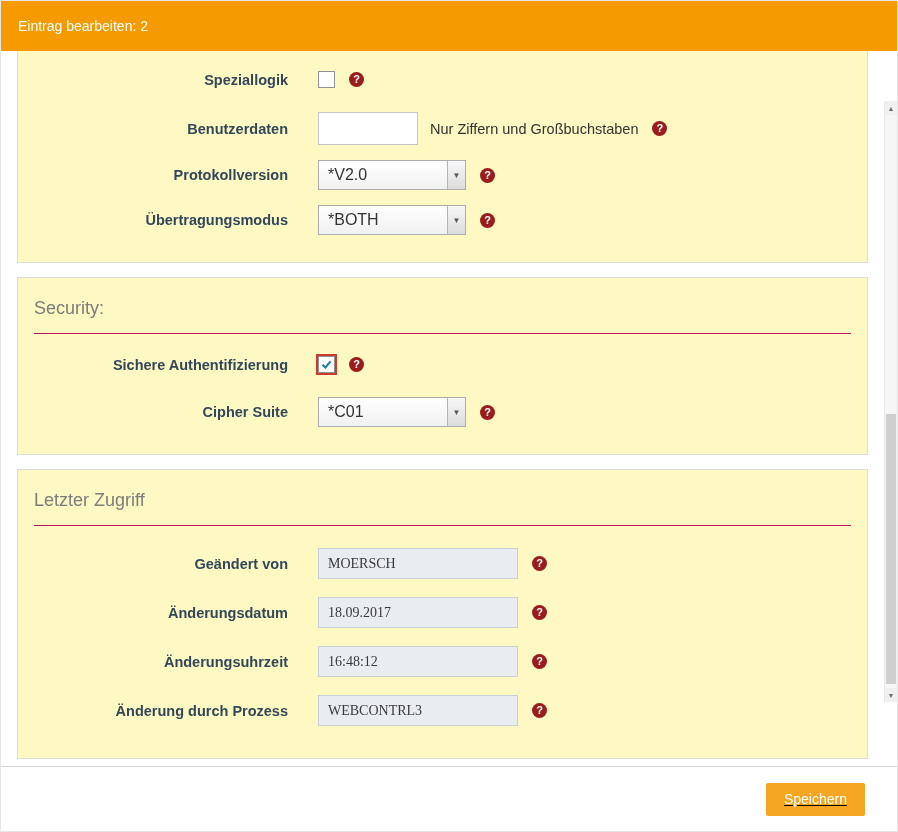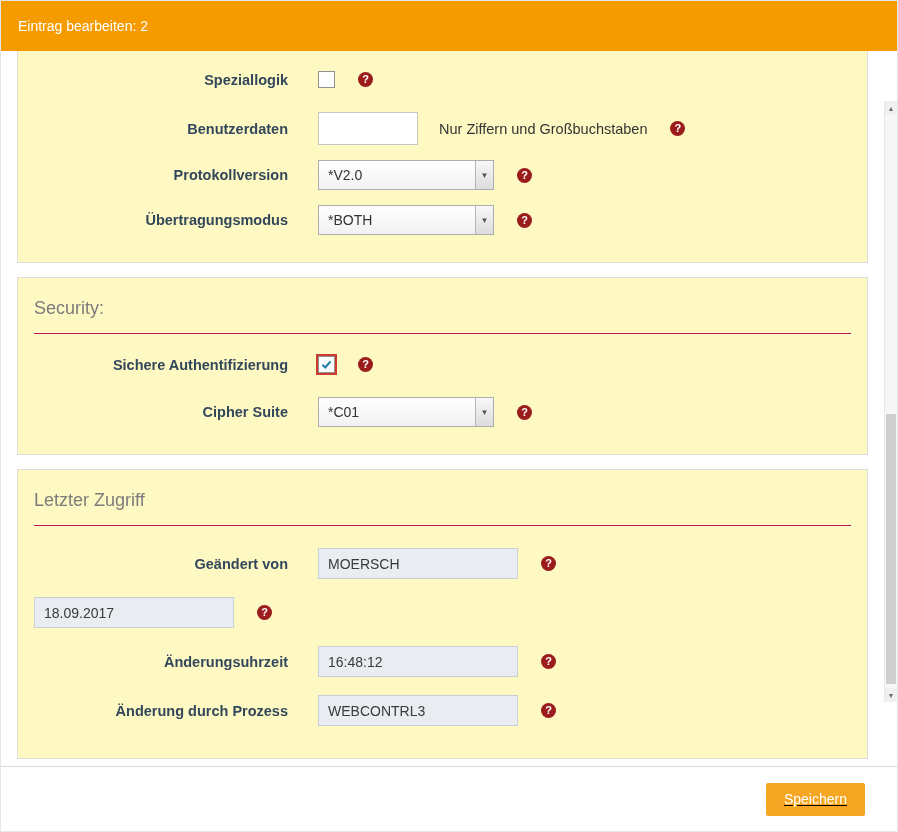--- a/index.html
+++ b/index.html
@@ -56,21 +56,21 @@
   .row { display:flex; align-items:center; margin-bottom:15px; }
   .row-tall { margin-bottom:24px; }
   .row-label {
     width:254px; min-width:254px;
     margin-right:30px;
     text-align:right;
     font-weight:bold;
     font-size:14.5px;
     color:#33475B;
   }
-  .row-controls { display:flex; align-items:center;gap:9px; }
+  .row-controls { display:flex; align-items:center; }
 
   
   .checkbox {
     width:17px; height:17px;
     border:1px solid #919191;
     background:#fff;
     display:inline-flex; align-items:center; justify-content:center;
     cursor:pointer;
   }
   .checkbox.checked {
@@ -83,45 +83,45 @@
     width:100px; height:33px;
     border:1px solid #c6c6c6;
     padding:0 8px;
     font-size:14px; color:#333;
     font-family:inherit;
   }
 
   .hint { font-size:14.5px; color:#333; margin-left:12px; white-space:nowrap; }
 
   .select {
-    width:176px; height:30px;
+    width:148px; height:30px;
     border:1px solid #abadb3;
     background:linear-gradient(#ffffff,#f1f1f1);
     display:flex; align-items:center; justify-content:space-between;
     padding-left:9px;
-    font-size:14px; color:#333;
+    font-size:16px; color:#333;
     cursor:pointer;
   }
   .select-arrow {
     width:18px; height:100%;
     border-left:1px solid #b5b5b5;
     background:linear-gradient(#f8f8f8,#dcdcdc);
     display:flex; align-items:center; justify-content:center;
     color:#555;
   }
   .select-arrow::after { content:"▼"; font-size:8px; }
 
   .readonly-input {
     width:200px; height:31px;
     background:#E9EDF2;
     border:1px solid #c9cfd6;
     color:#3a3a3a;
     padding:0 9px;
     font-size:14px;
-    font-family:Liberation Sans, sans-serif;
+    font-family:Liberation Serif, serif;
   }
 
   .help {
     width:15px; height:15px; min-width:15px;
     border-radius:50%;
     background:#9B1C1C;
     color:#fff;
     display:inline-flex; align-items:center; justify-content:center;
     font-size:11px; font-weight:bold;
     margin-left:14px;
@@ -261,20 +261,21 @@
 
         <div class="row" style="margin-bottom:18px;">
           <label class="row-label">Geändert von</label>
           <div class="row-controls">
             <input class="readonly-input" type="text" readonly="" value="MOERSCH" style="">
             <span class="help"></span>
           </div>
         </div>
 
         <div class="row" style="margin-bottom:18px;">
+          <label class="row-label">Änderungsdatum</label>
           <div class="row-controls">
             <input class="readonly-input" type="text" readonly="" value="18.09.2017" style="">
             <span class="help"></span>
           </div>
         </div>
 
         <div class="row" style="margin-bottom:18px;">
           <label class="row-label">Änderungsuhrzeit</label>
           <div class="row-controls">
             <input class="readonly-input" type="text" readonly="" value="16:48:12" style="">

